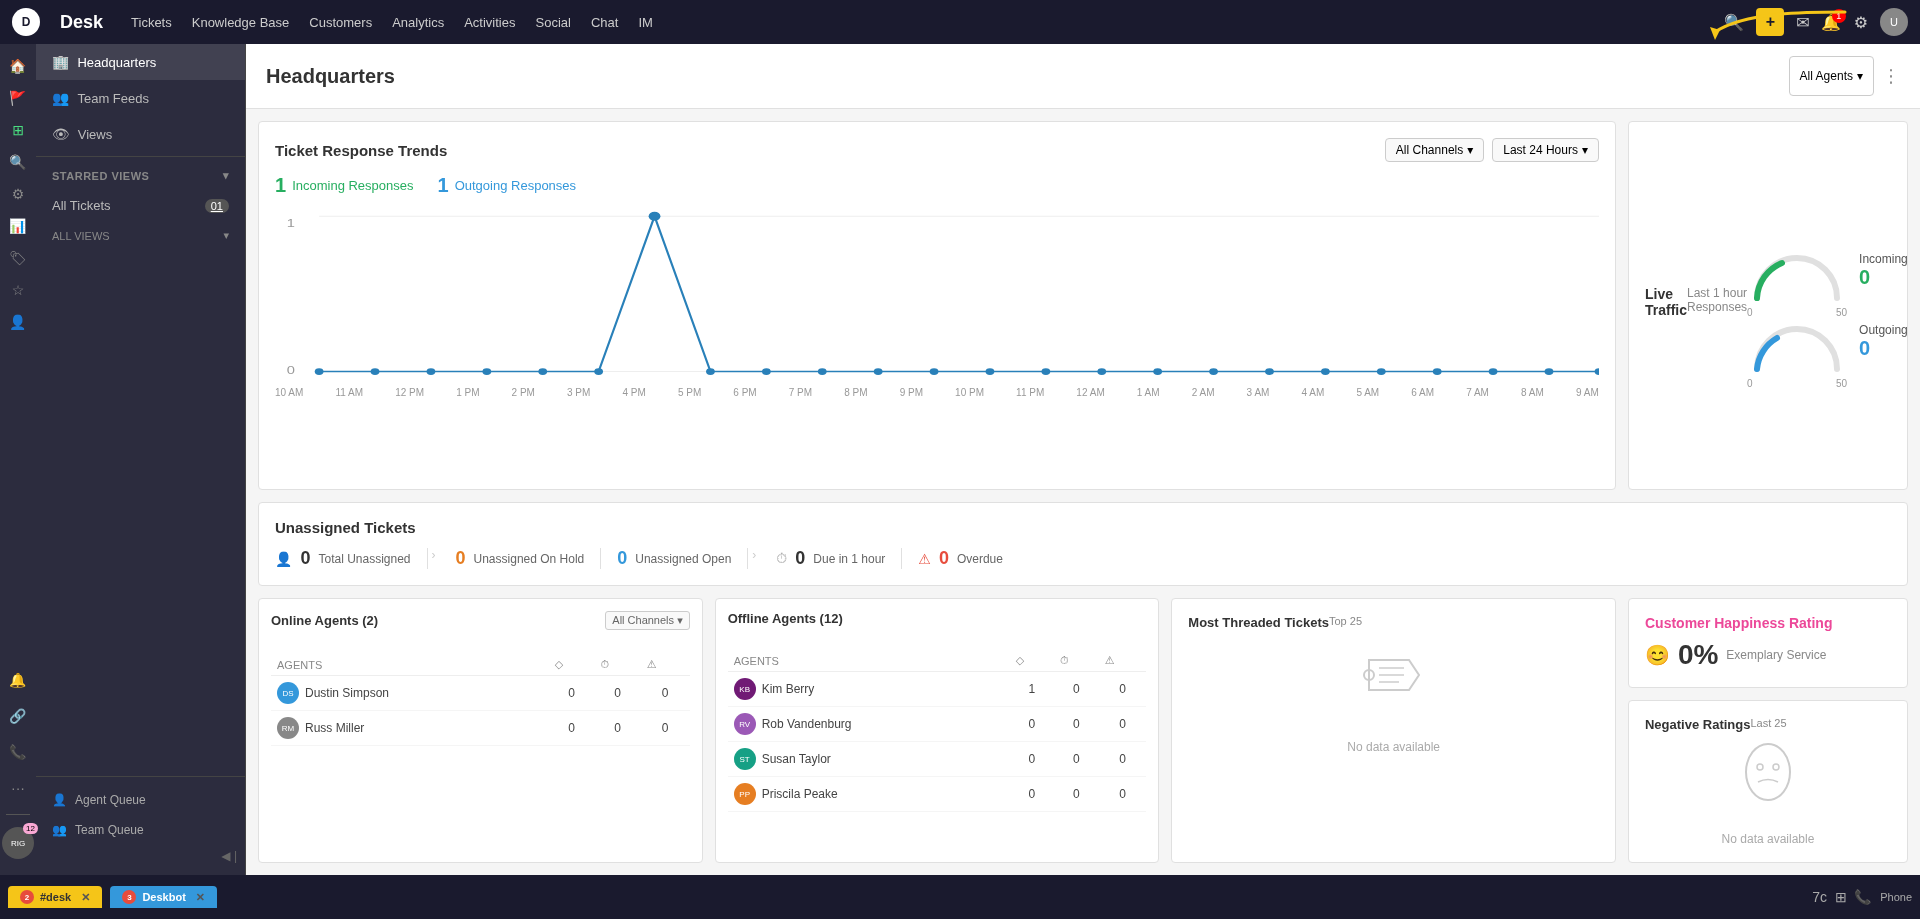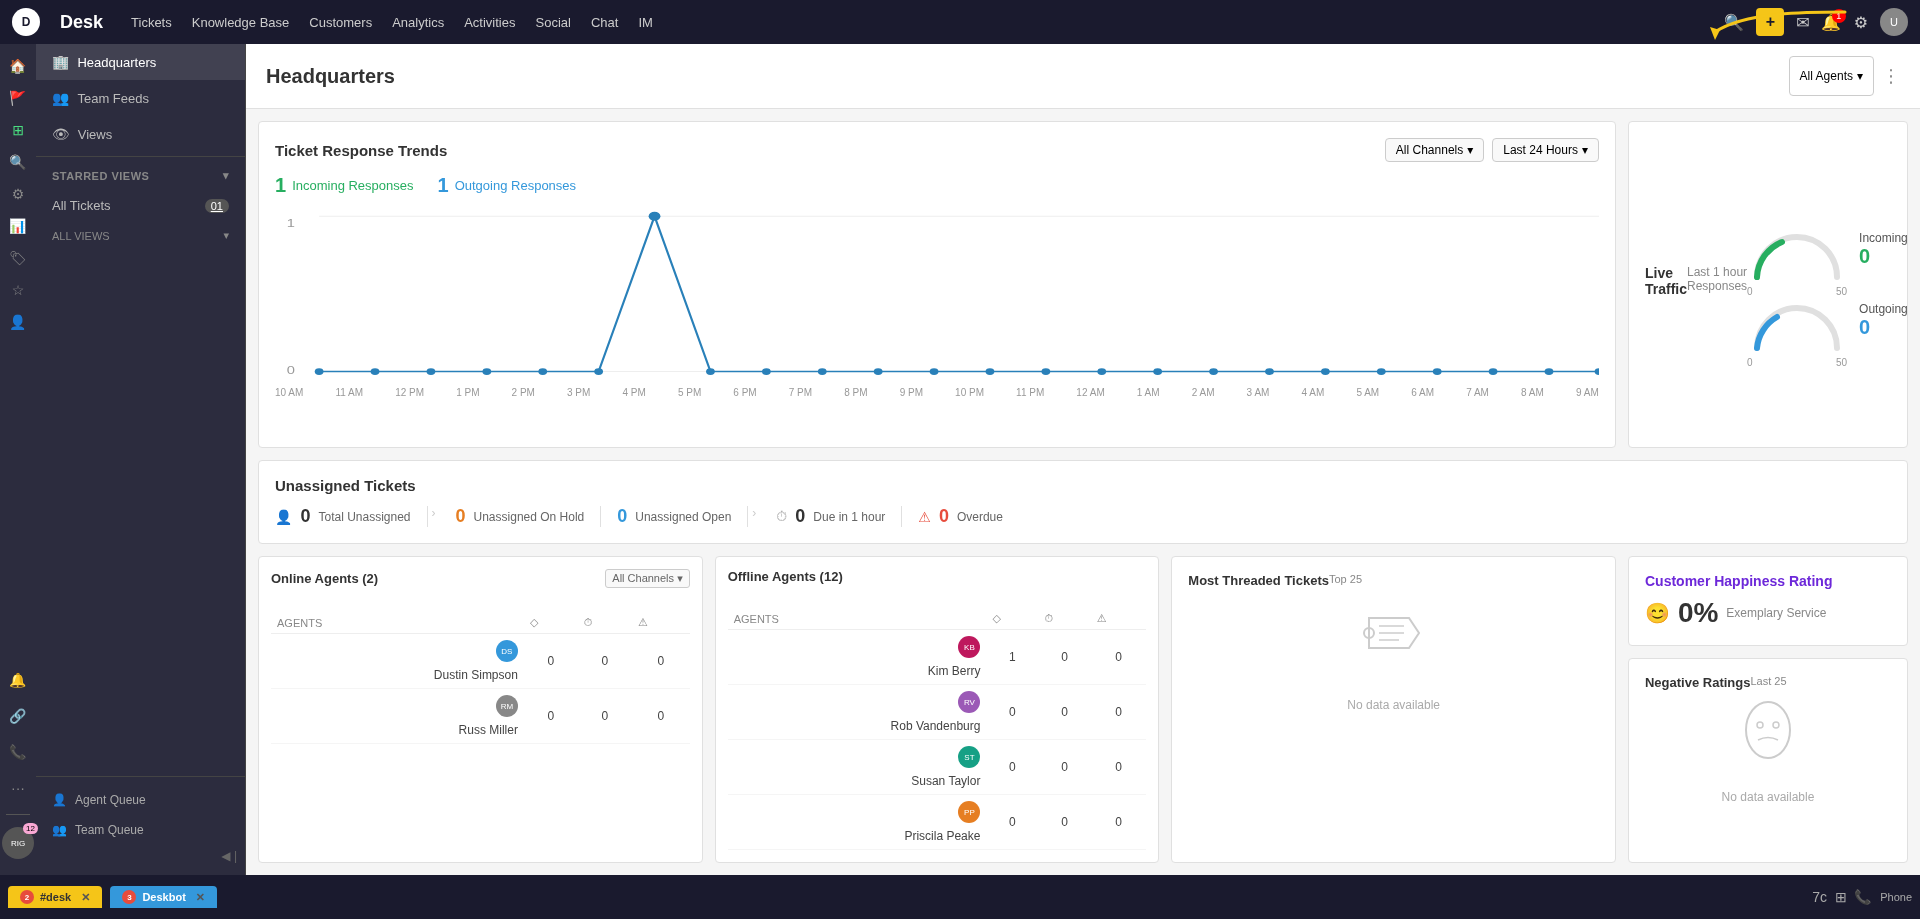--- a/index.html
+++ b/index.html
@@ -266,27 +266,27 @@
     }
 
     
     .agents-card { padding: 12px; }
     .agents-header { display: flex; justify-content: space-between; align-items: center; margin-bottom: 24px; }
     .agents-title { font-size: 13px; font-weight: 600; color: #333; }
     .agents-filter { font-size: 11px; color: #666; cursor: pointer; border: 1px solid #ccc; border-radius: 3px; padding: 2px 6px; background: #f9f9f9; }
     .agents-table { width: 100%; border-collapse: collapse; }
     .agents-table th { font-size: 11px; color: #888; font-weight: 500; text-align: left; padding: 4px 6px; border-bottom: 1px solid #eee; }
     .agents-table td { font-size: 12px; color: #444; padding: 6px; border-bottom: 1px solid #f5f5f5; }
-    .agents-table .agent-name { display: flex; align-items: flex-end; gap: 6px; flex-direction: column; }
+    .agents-table .agent-name { display: flex; align-items: center; gap: 6px; }
     .agent-avatar-sm { width: 22px; height: 22px; border-radius: 50%; background: #888; display: flex; align-items: center; justify-content: center; color: white; font-size: 8px; flex-shrink: 0; }
     .col-center { text-align: center; }
 
     
     .happiness-card { }
-    .happiness-title { font-size: 14px; font-weight: 600; color: #6d28d9; margin-bottom: 8px; }
+    .happiness-title { font-size: 14px; font-weight: 600; color: #ec4899; margin-bottom: 8px; }
     .happiness-value { font-size: 28px; font-weight: bold; color: #333; }
     .happiness-sub { font-size: 12px; color: #888; }
     .happiness-icon { font-size: 20px; color: #f5c518; }
 
     
     .threaded-card { }
     .threaded-header { display: flex; margin-bottom: 8px; }
     .threaded-title { font-size: 13px; font-weight: 600; color: #333; }
     .threaded-sub { font-size: 11px; color: #888; }
     .no-data { text-align: center; color: #aaa; font-size: 12px; margin-top: 20px; }
@@ -669,21 +669,21 @@
               <th>AGENTS</th>
               <th class="col-center">◇</th>
               <th class="col-center">⏱</th>
               <th class="col-center">⚠</th>
             </tr>
           </thead>
           <tbody id="offline-agents-tbody">
           <tr>
     <td>
       <div class="agent-name">
-        <div class="agent-avatar-sm" style="background:#be185d;">KB</div>
+        <div class="agent-avatar-sm" style="background:#701a75;">KB</div>
         <span>Kim Berry</span>
       </div>
     </td>
     <td class="col-center">1</td>
     <td class="col-center">0</td>
     <td class="col-center">0</td>
   </tr>
                 <tr>
     <td>
       <div class="agent-name">

